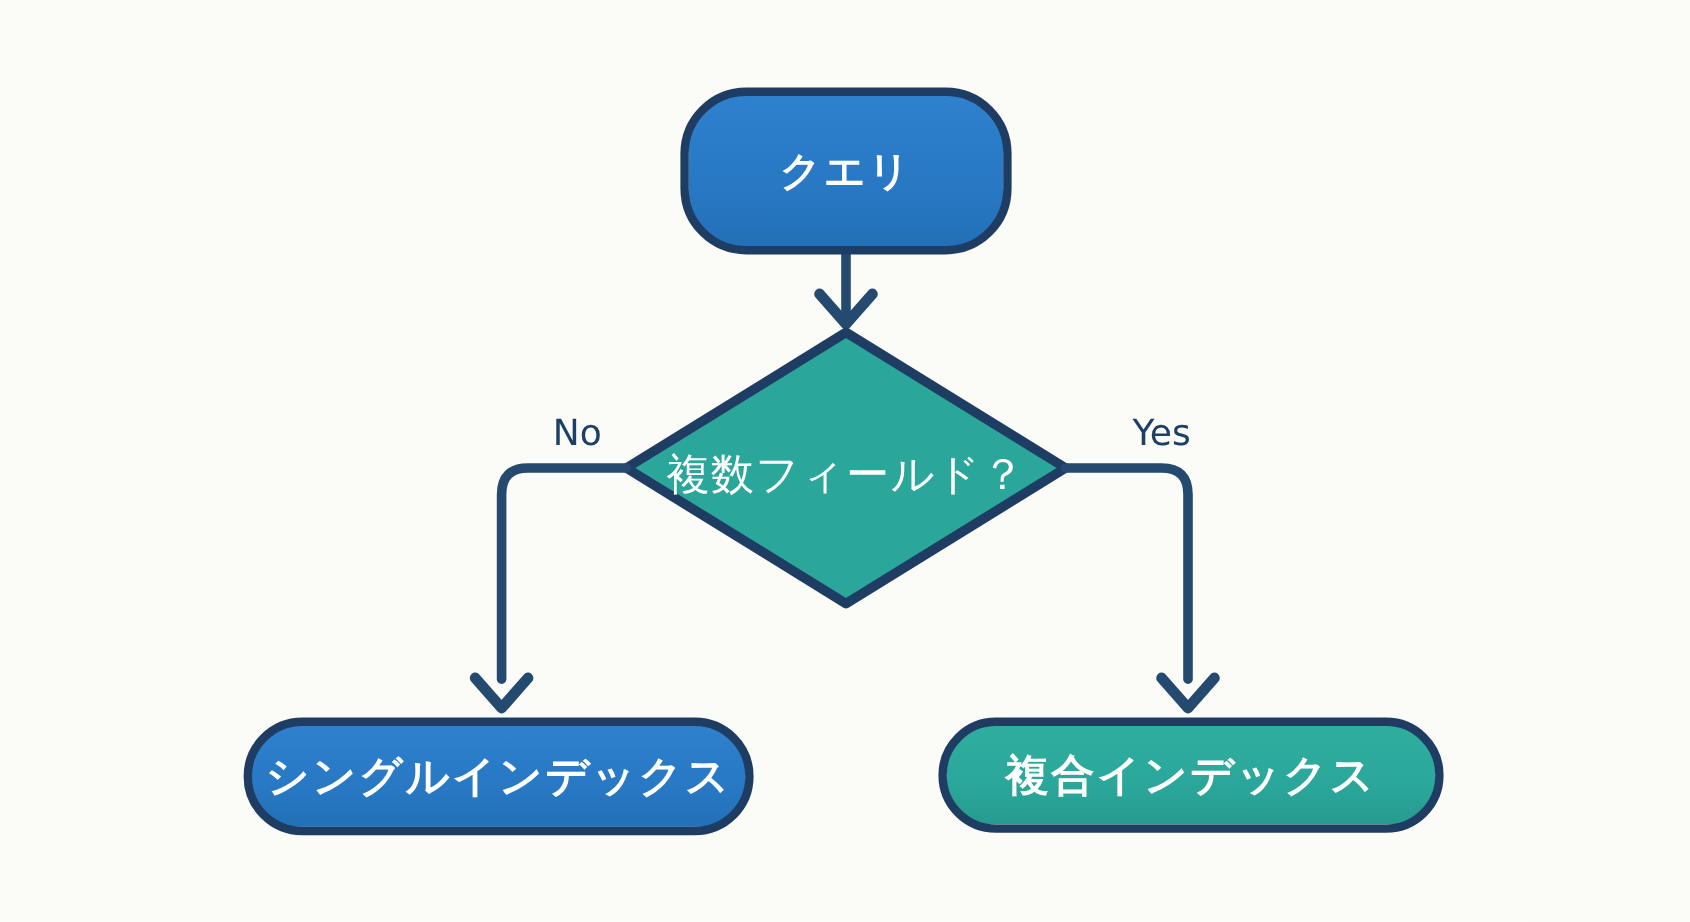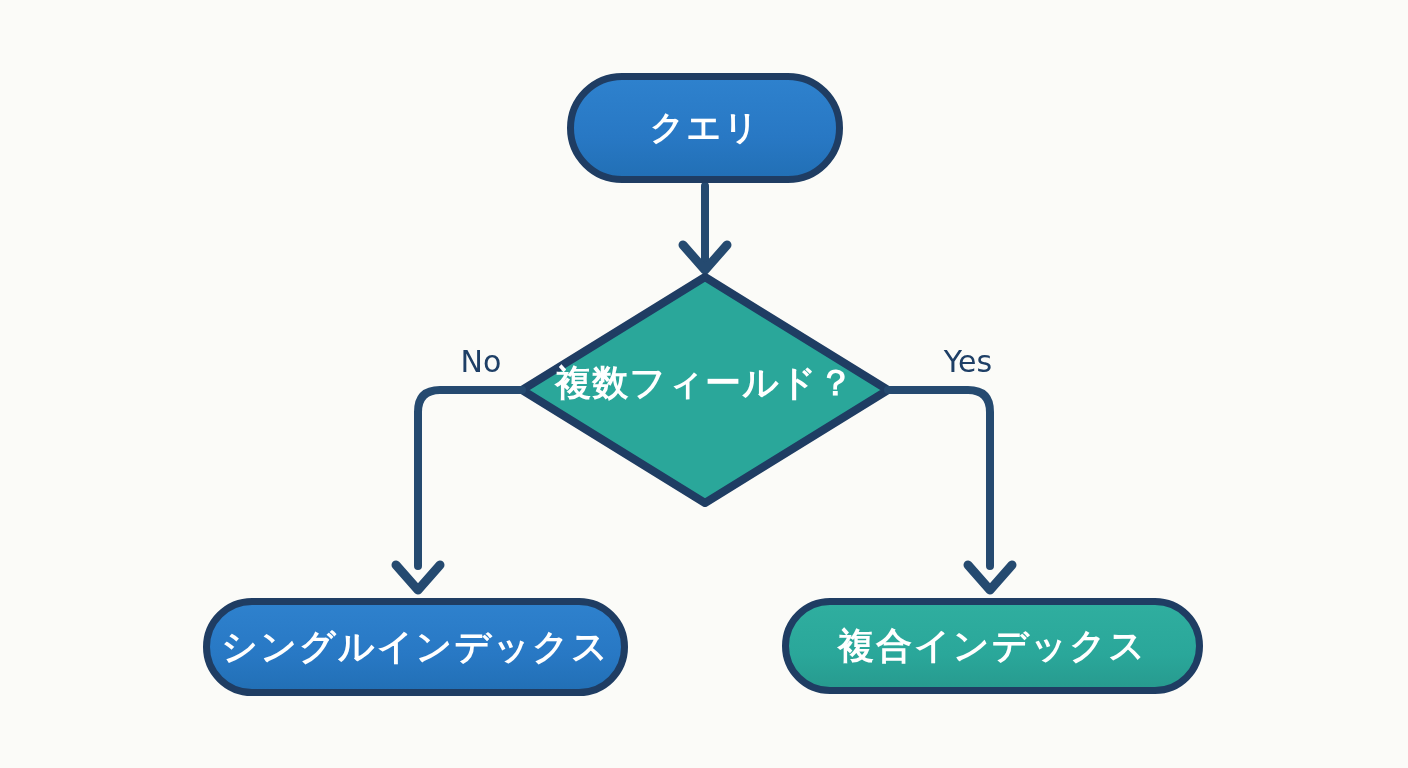--- a/index.html
+++ b/index.html
@@ -53,43 +53,43 @@
     letter-spacing: 2px;
   }
   .node-blue {
     background: linear-gradient(180deg, #2e81cd 0%, var(--node-blue, #2878c4) 60%, #2270b6 100%);
   }
   .node-teal {
     background: linear-gradient(180deg, #2fae9f 0%, var(--node-teal, #2aa79a) 60%, #279b8f 100%);
   }
   .node-start {
     left: 567px; top: 73px;
-    width: 276px; height: 110px;
+    width: 276px; height: 139px;
     font-size: 34px;
     border-radius: 55px;
   }
   .node-result-left {
     left: 203px; top: 598px;
     width: 425px; height: 98px;
     font-size: 36px;
     border-radius: 49px;
   }
   .node-result-right {
     left: 782px; top: 598px;
     width: 421px; height: 96px;
     font-size: 36px;
     border-radius: 48px;
   }
   .decision-label {
     position: absolute;
-    left: 705px; top: 383px;
+    left: 705px; top: 396px;
     transform: translate(-50%, -50%);
     width: 360px;
     color: var(--node-text, #ffffff);
-    font-weight: 700;
+    font-weight: 400;
     font-size: 36px;
     text-align: center;
     letter-spacing: 1px;
     white-space: nowrap;
   }
   .edge-label {
     position: absolute;
     transform: translate(-50%, -50%);
     color: var(--label-text, #1e3f66);
     font-weight: 400;

